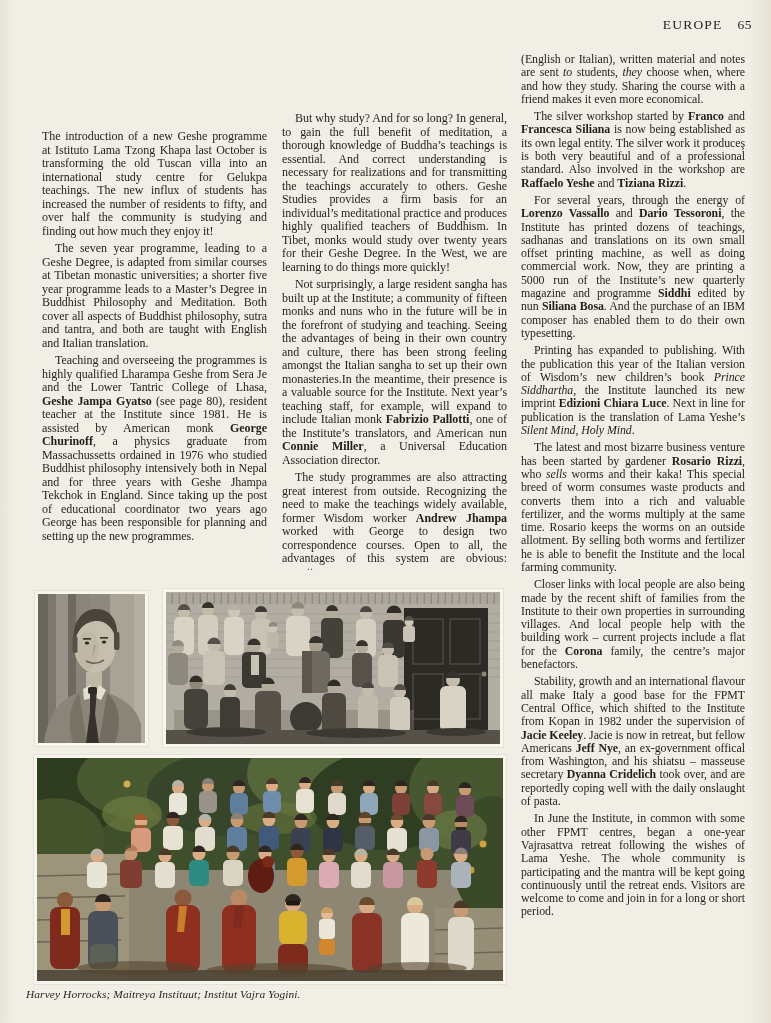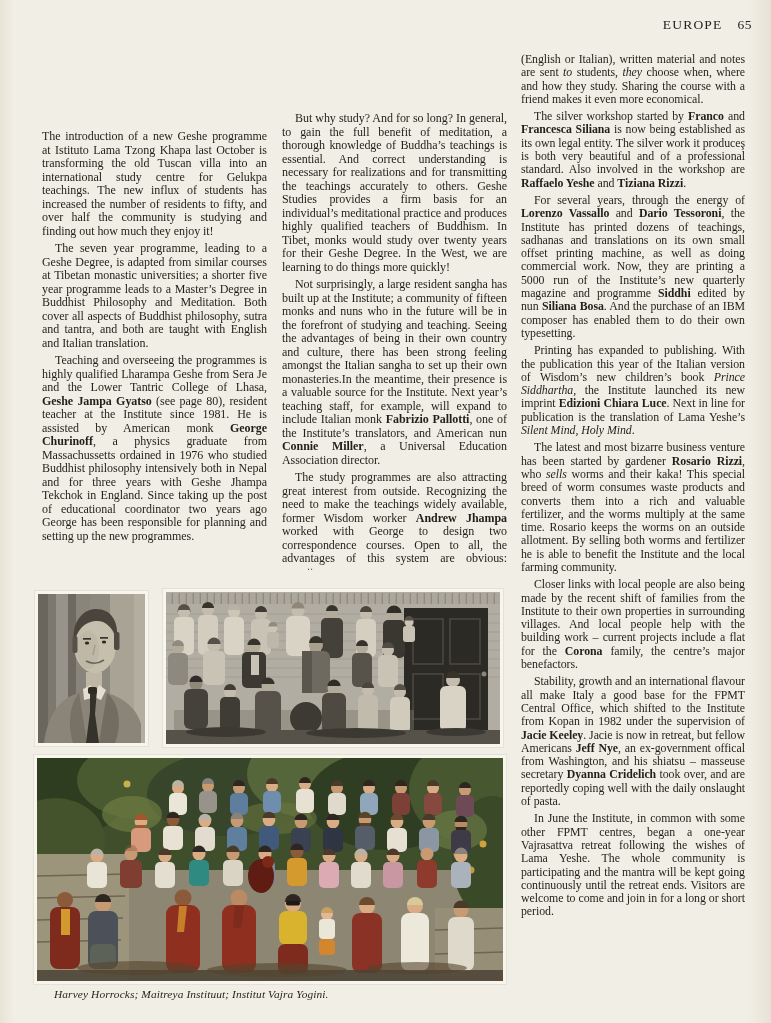--- a/index.html
+++ b/index.html
@@ -32,21 +32,21 @@
   .col p.ind{text-indent:13px;}
   .col p.gap{margin-top:12px;}
   .col b{font-weight:bold;}
   .col i{font-style:italic;}
   figure.photo{margin:0;position:absolute;background:#f8f5ed;padding:3px;box-shadow:0 0 0 1px rgba(90,80,60,0.08);}
   figure.photo svg{display:block;}
   .ph-portrait{left:35px;top:591px;}
   .ph-bw{left:163px;top:589px;}
   .ph-color{left:34px;top:755px;padding:4px;}
   .caption{
-    position:absolute;left:54px;top:988px;width:460px;
+    position:absolute;left:26px;top:988px;width:460px;
     font-style:italic;font-size:11.4px;color:#2a2620;letter-spacing:0.1px;
   }
 </style>
 </head>
 <body>
 
 <div class="page">
 
   <div class="runhead">
     <span>EUROPE</span><span class="pnum">65</span>

